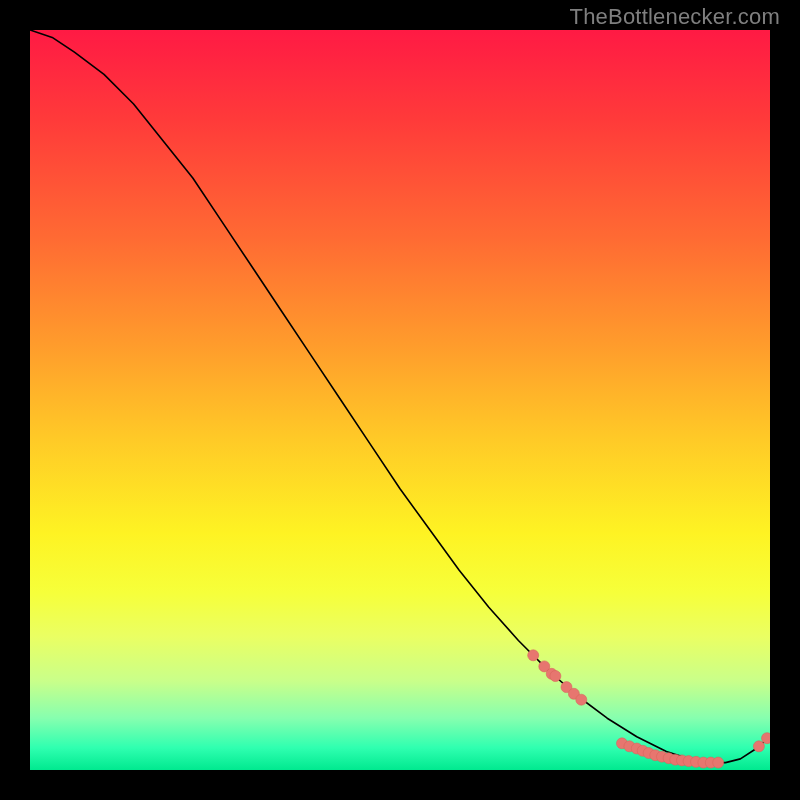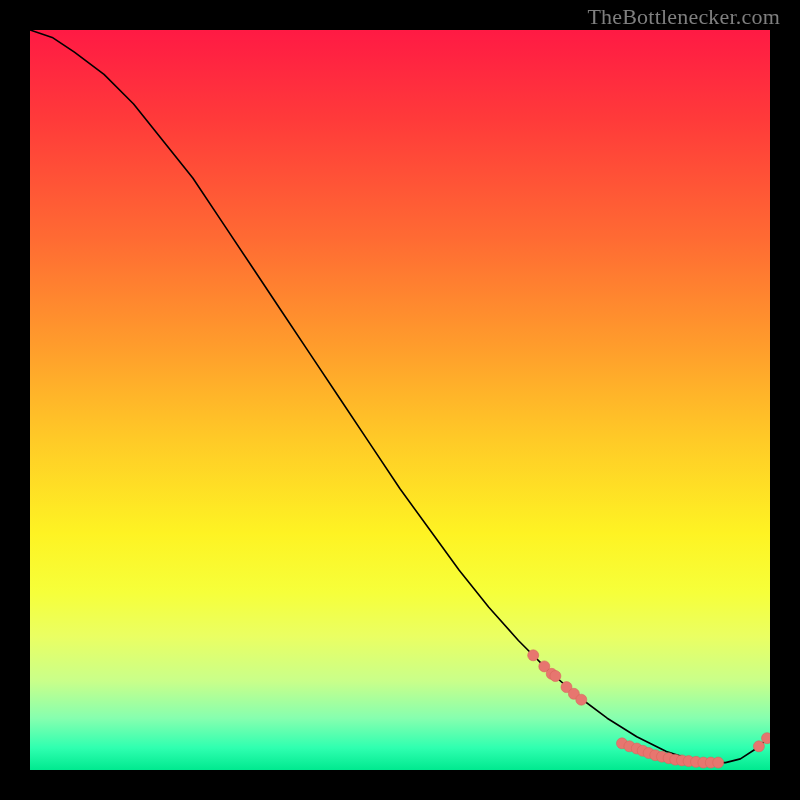--- a/index.html
+++ b/index.html
@@ -54,21 +54,20 @@
     height: 100%;
   }
   .watermark {
     position: absolute;
     top: 4px;
     right: 20px;
     color: #7f7f7f;
     font-size: 22px;
     font-weight: 500;
     letter-spacing: 0.2px;
-    font-family: Liberation Serif, serif;
   }
 </style>
 </head>
 <body>
 
 <div class="stage">
   <div class="watermark">TheBottlenecker.com</div>
 
   <div class="plot-area">
     <div class="gradient-bg"></div>

